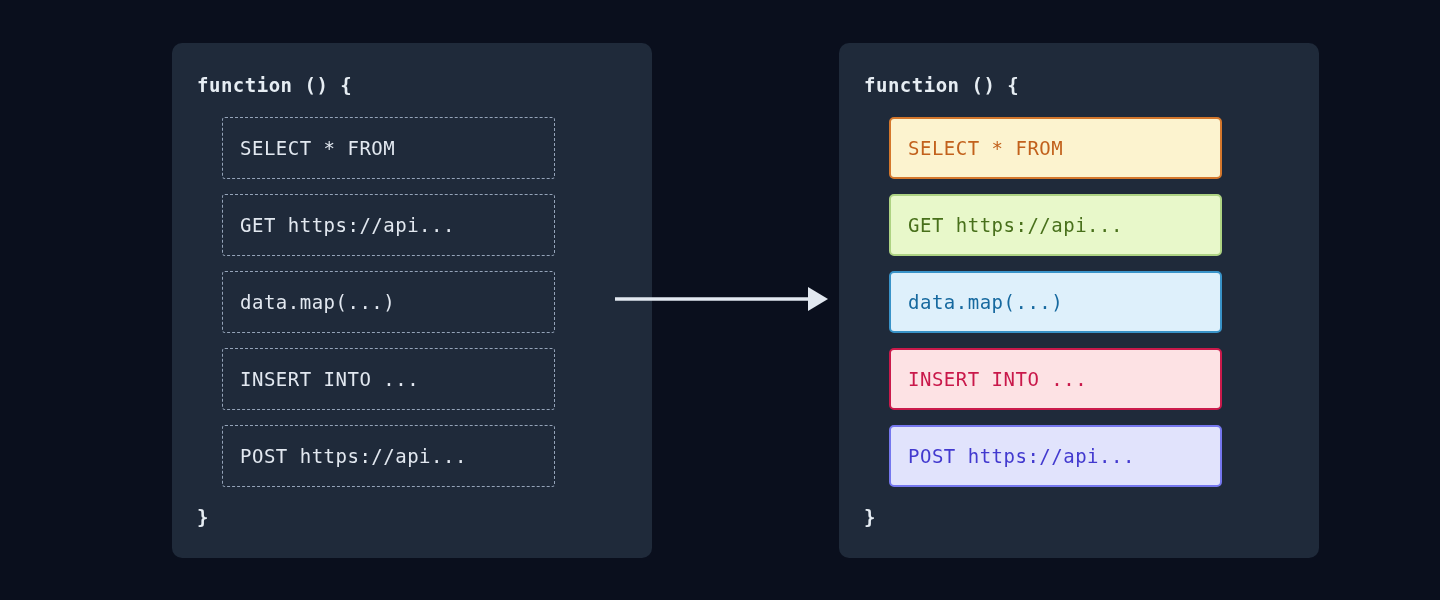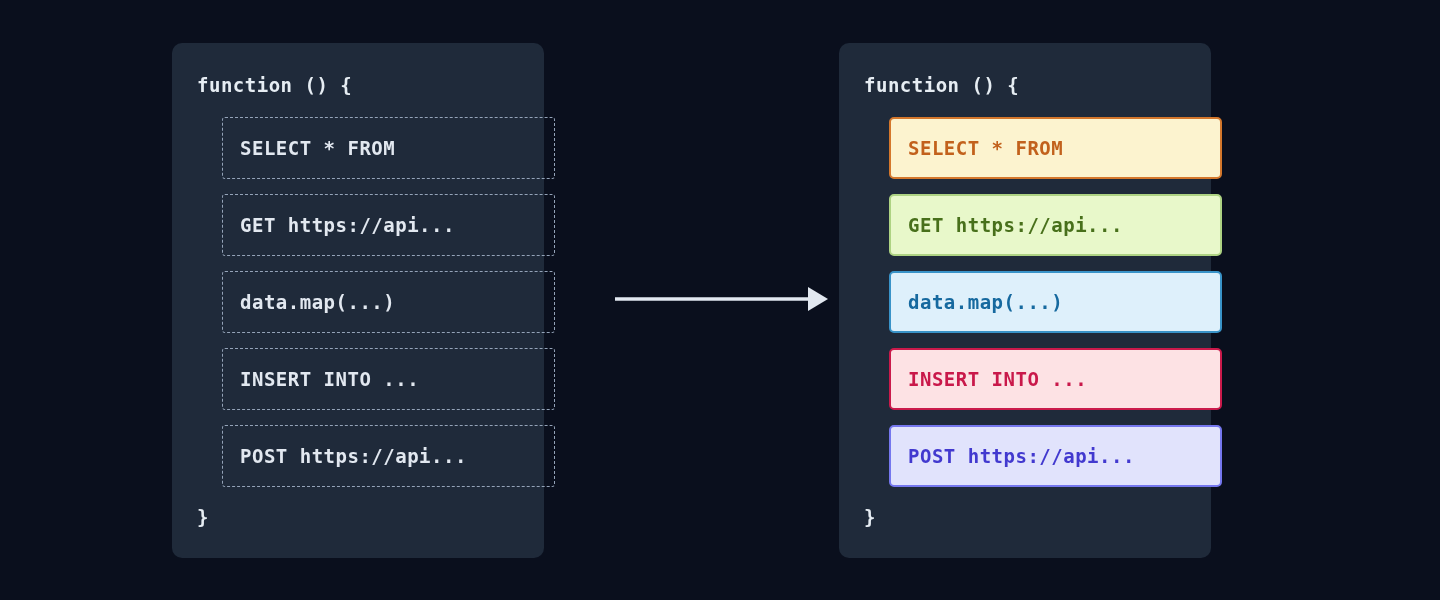--- a/index.html
+++ b/index.html
@@ -10,21 +10,21 @@
     width: 1440px;
     height: 600px;
     position: relative;
     background: #0a0f1d;
     font-family: "DejaVu Sans Mono", "Liberation Mono", monospace;
     overflow: hidden;
   }
   .panel {
     position: absolute;
     top: 43px;
-    width: 372px;
+    width: 480px;
     height: 515px;
     background: #1f2a3a;
     border-radius: 10px;
     box-sizing: border-box;
     padding: 30px 0 0 25px;
   }
   .panel-left  { left: 172px; }
   .panel-right { left: 839px; }
   .code-header, .code-footer {
     font-size: 19px;
@@ -41,21 +41,21 @@
     flex-direction: column;
     gap: 15px;
   }
   .code-box {
     height: 62px;
     box-sizing: border-box;
     display: flex;
     align-items: center;
     padding-left: 17px;
     font-size: 19px;
-    font-weight: bold;
+    font-weight: normal;
     letter-spacing: 0.5px;
     white-space: pre;
   }
   .panel-left .code-box {
     border: 1px dashed #94a3b8;
     border-radius: 3px;
     color: #e2e8f0;
   }
   .panel-right .code-box {
     border: 2px solid;

